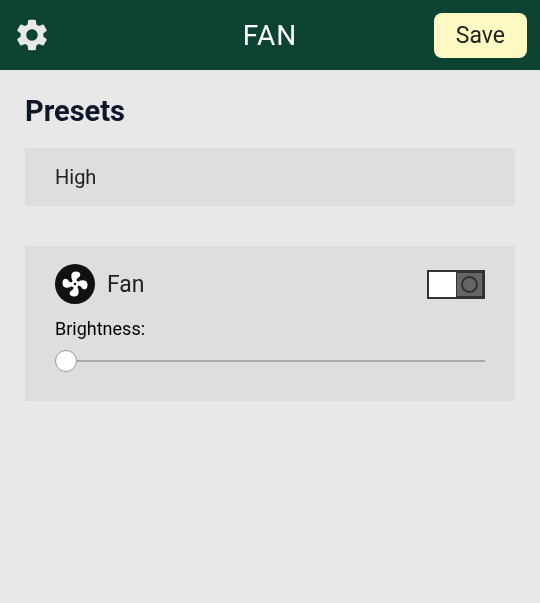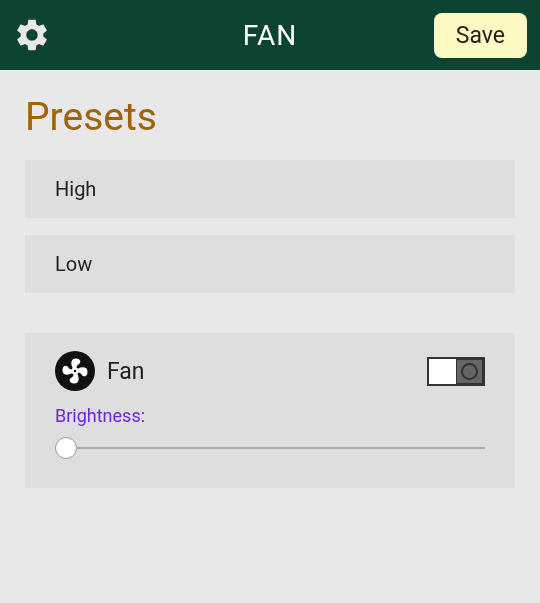--- a/index.html
+++ b/index.html
@@ -45,29 +45,29 @@
       border-radius: 8px;
       padding: 9px 22px;
       font-size: 23px;
       cursor: pointer;
       font-family: inherit;
     }
     .content {
       padding: 24px 25px 0 25px;
     }
     .section-title {
-      font-size: 39px;
-      font-weight: 400;
-      color: #a16207;
+      font-size: 29px;
+      font-weight: 700;
+      color: #0f172a;
       margin-bottom: 20px;
     }
     .preset-list {
       display: flex;
       flex-direction: column;
-      gap: 17px;
+      gap: 9px;
       margin-bottom: 40px;
     }
     .preset-item {
       background: #dedede;
       padding: 17px 30px;
       font-size: 20px;
       color: #222;
       cursor: pointer;
     }
     .device-card {
@@ -122,21 +122,21 @@
     }
     .toggle-knob::after {
       content: '';
       width: 13px;
       height: 13px;
       border: 2px solid #333;
       border-radius: 50%;
     }
     .brightness-label {
       font-size: 18px;
-      color: #6d28d9;
+      color: #000000;
       margin-bottom: 10px;
     }
     .slider {
       position: relative;
       height: 24px;
       display: flex;
       align-items: center;
     }
     .slider-track {
       width: 100%;
@@ -162,21 +162,20 @@
     <path d="M19.14,12.94c0.04-0.3,0.06-0.61,0.06-0.94c0-0.32-0.02-0.64-0.07-0.94l2.03-1.58c0.18-0.14,0.23-0.41,0.12-0.61 l-1.92-3.32c-0.12-0.22-0.37-0.29-0.59-0.22l-2.39,0.96c-0.5-0.38-1.03-0.7-1.62-0.94L14.4,2.81c-0.04-0.24-0.24-0.41-0.48-0.41 h-3.84c-0.24,0-0.43,0.17-0.47,0.41L9.25,5.35C8.66,5.59,8.12,5.92,7.63,6.29L5.24,5.33c-0.22-0.08-0.47,0-0.59,0.22L2.74,8.87 C2.62,9.08,2.66,9.34,2.86,9.48l2.03,1.58C4.84,11.36,4.8,11.69,4.8,12s0.02,0.64,0.07,0.94l-2.03,1.58 c-0.18,0.14-0.23,0.41-0.12,0.61l1.92,3.32c0.12,0.22,0.37,0.29,0.59,0.22l2.39-0.96c0.5,0.38,1.03,0.7,1.62,0.94l0.36,2.54 c0.05,0.24,0.24,0.41,0.48,0.41h3.84c0.24,0,0.44-0.17,0.47-0.41l0.36-2.54c0.59-0.24,1.13-0.56,1.62-0.94l2.39,0.96 c0.22,0.08,0.47,0,0.59-0.22l1.92-3.32c0.12-0.22,0.07-0.47-0.12-0.61L19.14,12.94z M12,15.6c-1.98,0-3.6-1.62-3.6-3.6 s1.62-3.6,3.6-3.6s3.6,1.62,3.6,3.6S13.98,15.6,12,15.6z"></path>
   </svg>
   <div class="title">FAN</div>
   <button class="save-btn">Save</button>
 </div>
 
 <div class="content">
   <div class="section-title">Presets</div>
   <div class="preset-list">
     <div class="preset-item">High</div>
-    <div class="preset-item">Low</div>
   </div>
 
   <div class="device-card">
     <div class="device-row">
       <div class="fan-icon">
         <svg viewBox="0 0 24 24">
           <path d="M12,11A1,1 0 0,0 11,12A1,1 0 0,0 12,13A1,1 0 0,0 13,12A1,1 0 0,0 12,11M12.5,2C17,2 17.11,5.57 14.75,6.75C13.76,7.24 13.32,8.29 13.13,9.22C13.61,9.42 14.03,9.73 14.35,10.13C18.05,8.13 22.03,8.92 22.03,12.5C22.03,17 18.46,17.1 17.28,14.73C16.78,13.74 15.72,13.3 14.79,13.11C14.59,13.59 14.28,14 13.88,14.34C15.87,18.03 15.08,22 11.5,22C7,22 6.91,18.42 9.27,17.24C10.25,16.75 10.69,15.71 10.89,14.79C10.4,14.59 9.97,14.27 9.65,13.87C5.96,15.85 2,15.07 2,11.5C2,7 5.56,6.89 6.74,9.26C7.24,10.25 8.29,10.68 9.22,10.87C9.41,10.39 9.73,9.97 10.14,9.65C8.15,5.96 8.94,2 12.5,2Z"></path>
         </svg>
       </div>
       <div class="device-name">Fan</div>

